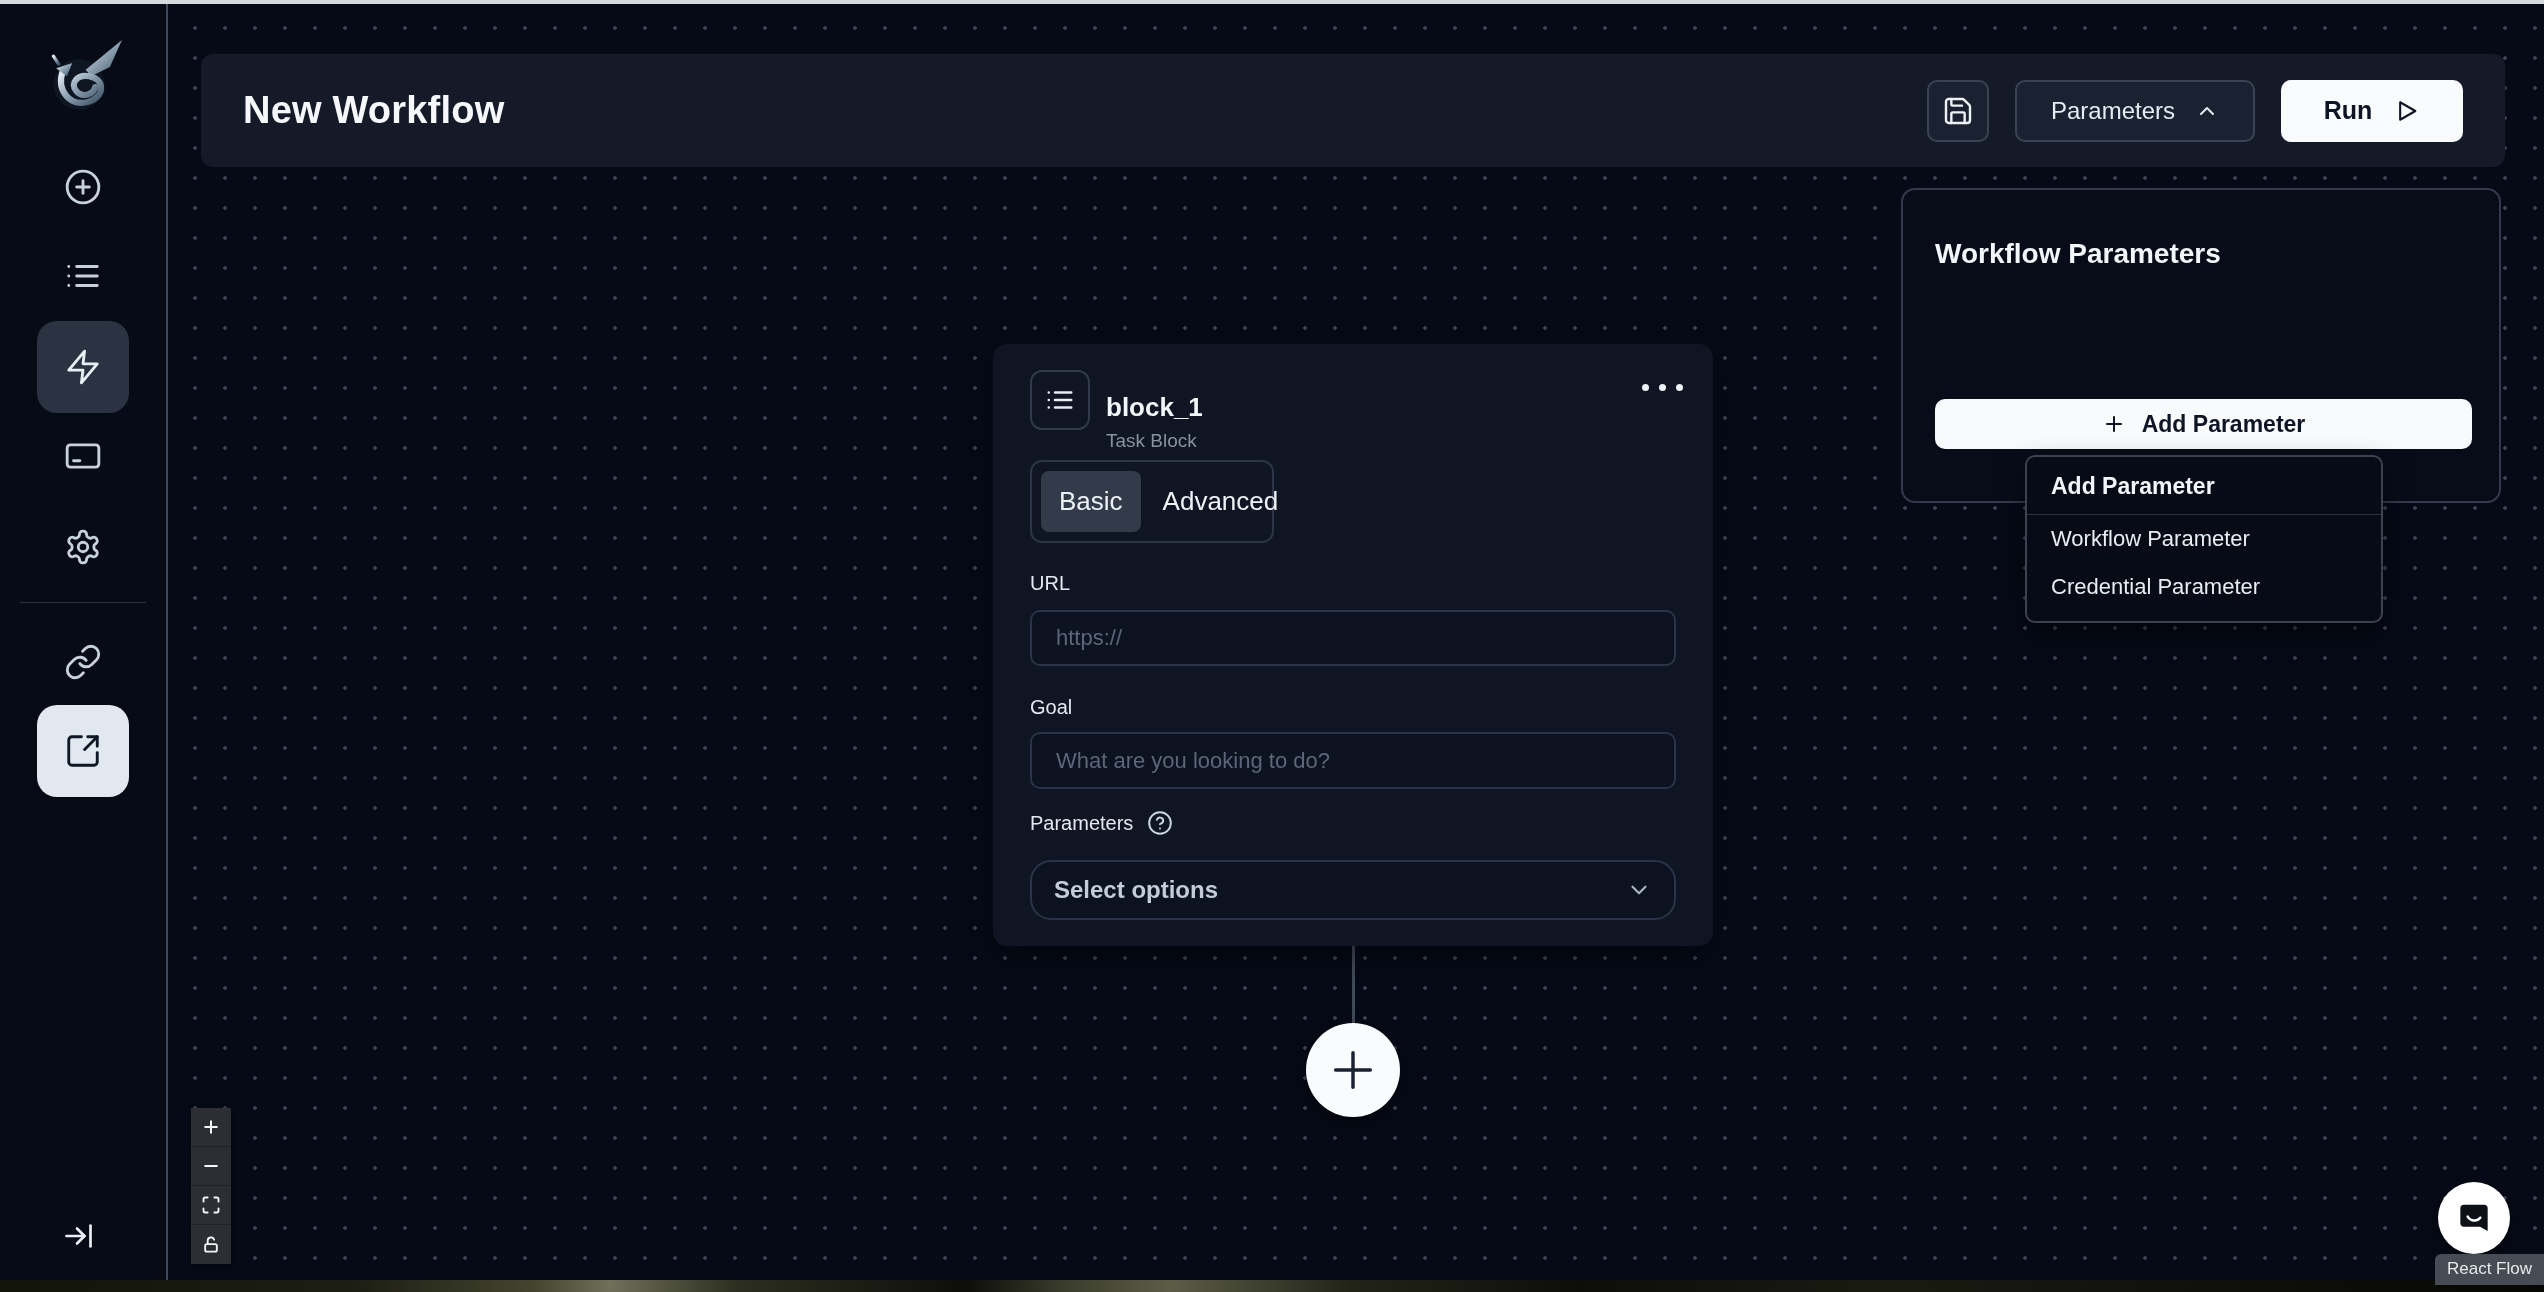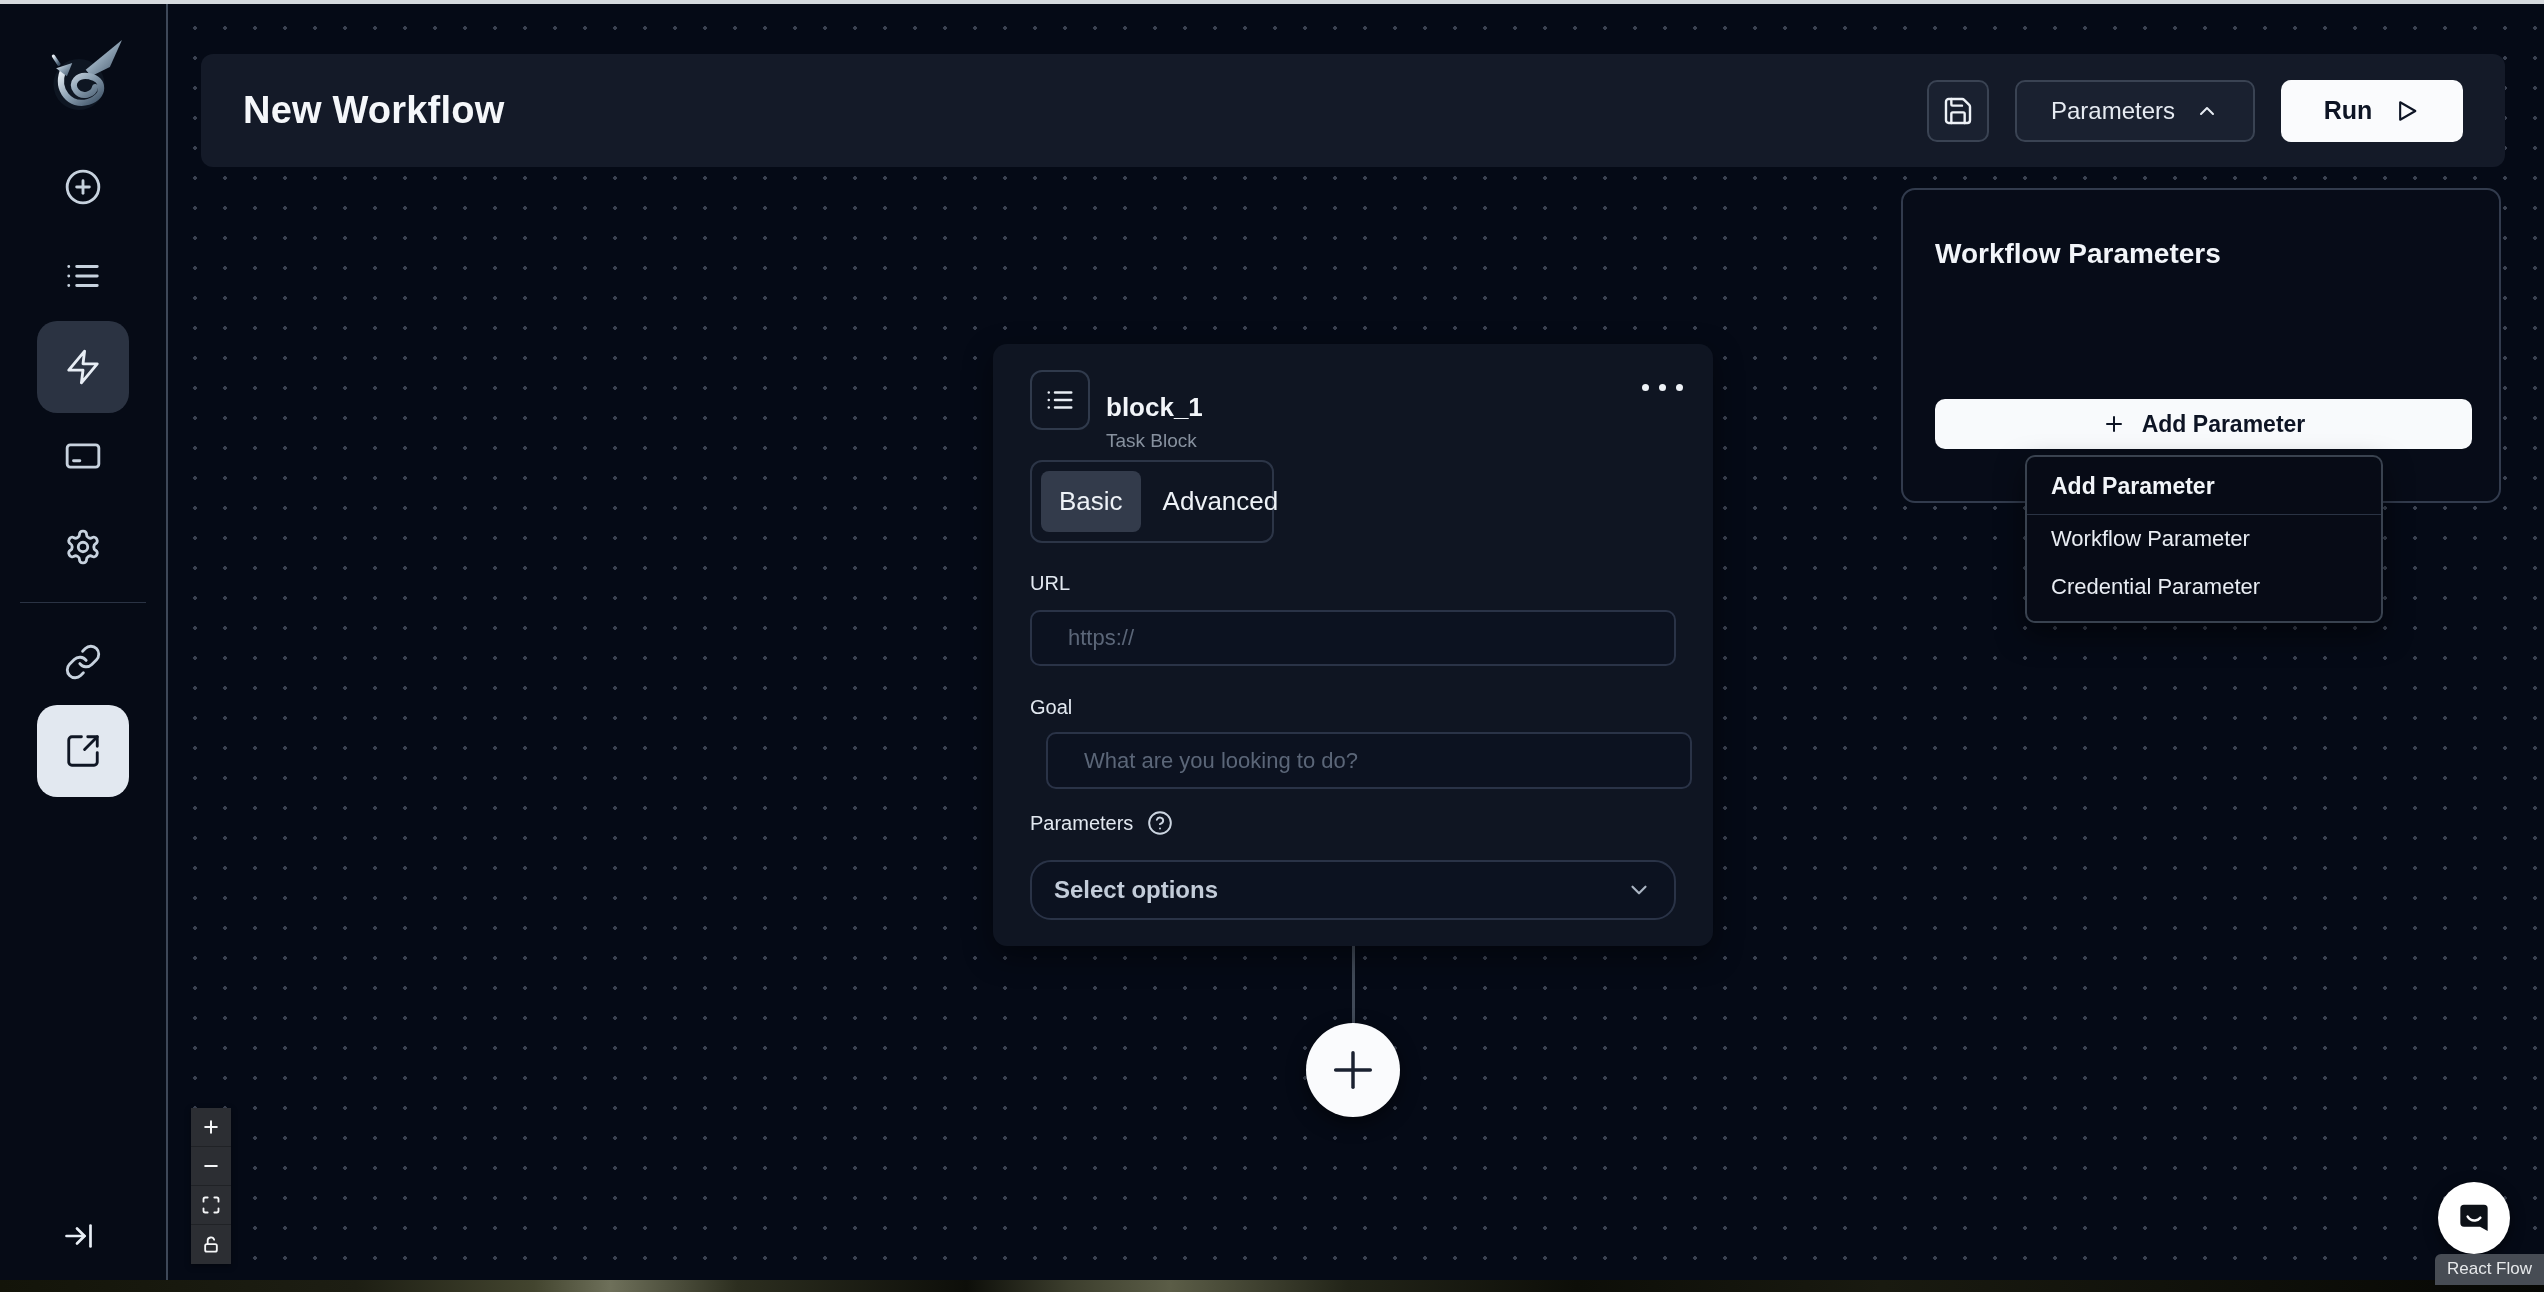--- a/index.html
+++ b/index.html
@@ -60,21 +60,21 @@
   .node-subtitle { font-size:19px; color:#87919f; margin-top:7px; }
   .more-menu { margin-left:auto; display:flex; gap:10px; padding-top:14px; cursor:pointer; }
   .more-menu i { width:7px; height:7px; border-radius:50%; background:#eef2f7; }
   .tabs { position:absolute; left:37px; top:116px; width:244px; height:83px; border:2px solid #2c3547;
     border-radius:12px; display:flex; align-items:center; padding:9px; gap:4px; }
   .tab { height:100%; display:flex; align-items:center; justify-content:center; border-radius:8px;
     font-size:26px; color:#eef2f7; cursor:pointer; padding:0 18px; }
   .tab.active { background:#333b4b; font-weight:400; }
   .field-label { position:absolute; left:37px; font-size:20px; font-weight:500; color:#e2e8f0; }
   .text-input { position:absolute; left:37px; width:646px; height:56px; background:#0c1220;
-    border:2px solid #2a3347; border-radius:10px; color:#e2e8f0; font-size:22px; padding:0 36px;
+    border:2px solid #2a3347; border-radius:10px; color:#e2e8f0; font-size:22px; padding:0 24px;
     font-family:"Liberation Sans", sans-serif; }
   .text-input::placeholder { color:#5b6678; }
   .params-row { position:absolute; left:37px; top:466px; display:flex; align-items:center; gap:14px;
     color:#e2e8f0; }
   .help-icon { color:#cbd4e0; width:26px; height:26px; }
   .select-box { position:absolute; left:37px; top:516px; width:646px; height:60px; border:2px solid #2a3347;
     border-radius:21px; background:#0c1220; display:flex; align-items:center; padding:0 22px;
     cursor:pointer; }
   .select-text { font-size:24px; font-weight:700; color:#c3ccd9; }
   .select-box svg { margin-left:auto; width:26px; height:26px; color:#aab4c2; }
@@ -273,21 +273,21 @@
 
       <div class="tabs">
         <div class="tab active">Basic</div>
         <div class="tab">Advanced</div>
       </div>
 
       <div class="field-label" style="top:228px">URL</div>
       <input class="text-input" style="top: 266px;" placeholder="https://">
 
       <div class="field-label" style="top:352px">Goal</div>
-      <input class="text-input" style="top: 388px; height: 57px; margin-left: 16px;" placeholder="What are you looking to do?">
+      <input class="text-input" style="top: 388px; height: 57px;" placeholder="What are you looking to do?">
 
       <div class="params-row">
         <span class="field-label" style="position:static">Parameters</span>
         <span class="help-icon" style="display:flex">
           <svg viewBox="0 0 24 24" fill="none" stroke="currentColor" stroke-width="1.8" stroke-linecap="round" stroke-linejoin="round" width="26" height="26">
               <circle cx="12" cy="12" r="10"></circle>
               <path d="M9.09 9a3 3 0 0 1 5.83 1c0 2-3 3-3 3"></path>
               <path d="M12 17h.01"></path>
             </svg>
         </span>

